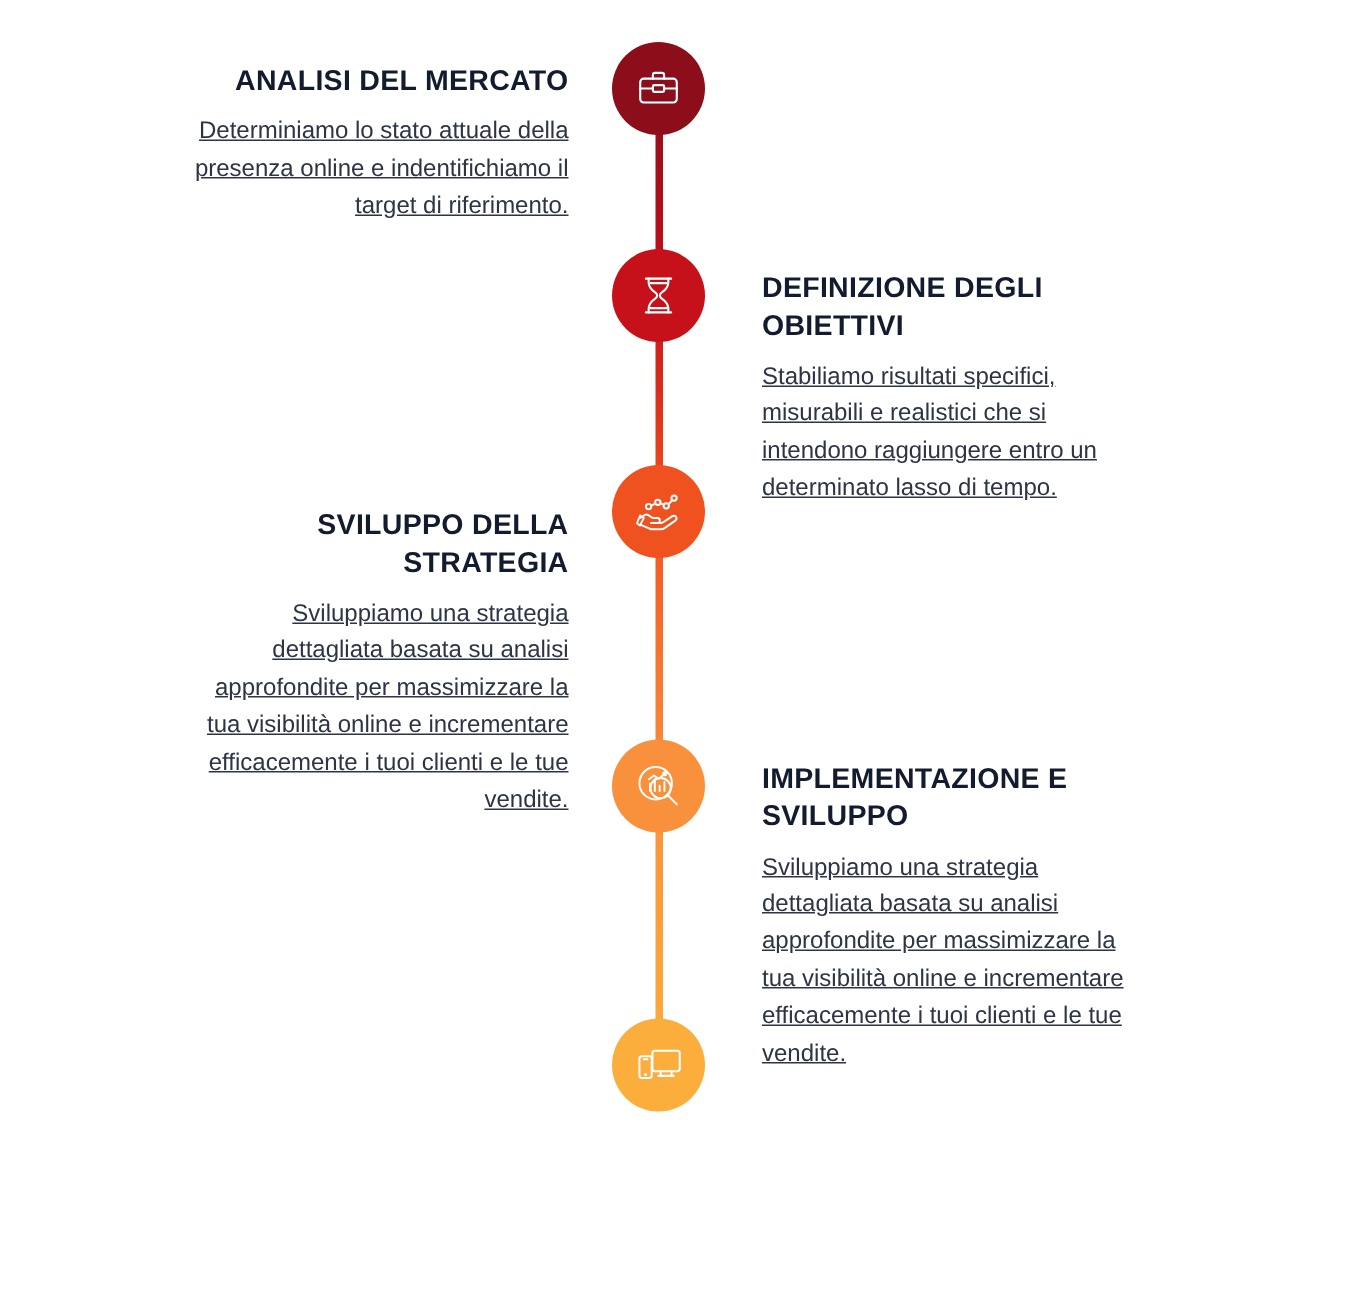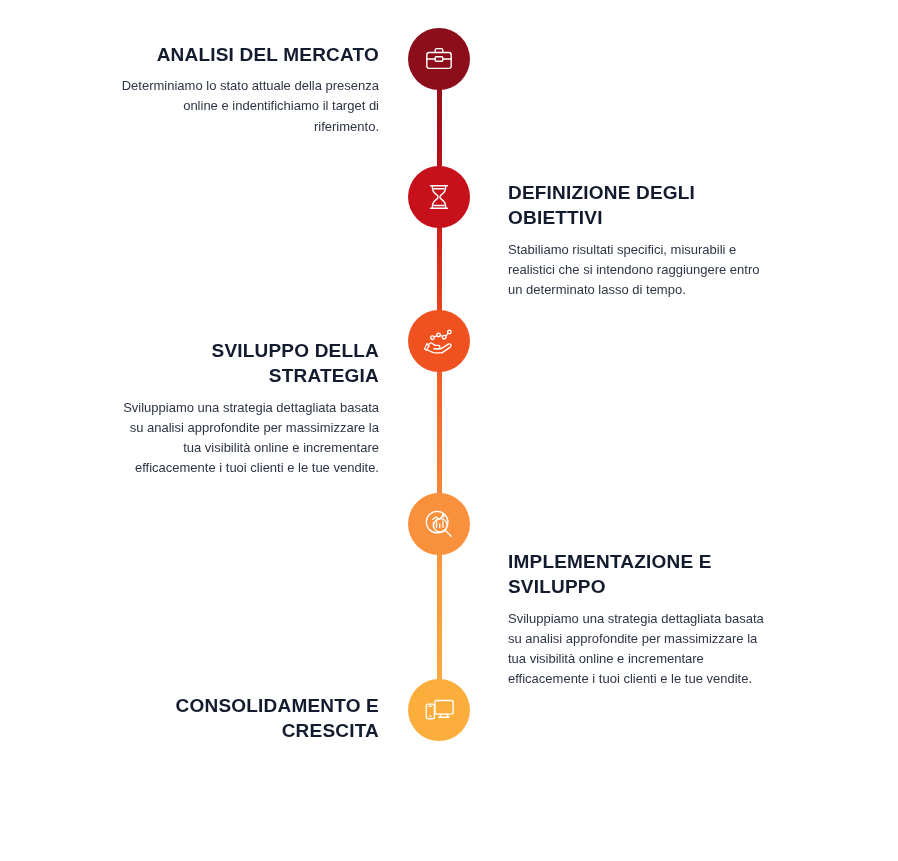--- a/index.html
+++ b/index.html
@@ -70,24 +70,25 @@
   .step-title {
     font-size: 19px;
     font-weight: bold;
     letter-spacing: 0.2px;
     color: #131b2e;
     line-height: 1.33;
     margin-bottom: 9px;
   }
 
   .step-desc {
-    font-size: 13px;
+    font-size: 16px;
     font-weight: normal;
     color: #2d3545;
     line-height: 1.55;
+    text-decoration: underline;
   }
 </style>
 </head>
 <body>
 
 <div id="timeline">
 
   <div class="spine"></div>
 
   <div class="step" style="top:28px;">
@@ -151,29 +152,28 @@
         <svg width="32" height="32" viewBox="0 0 34 34" fill="none" stroke="#ffffff" stroke-width="1.4" stroke-linecap="round" stroke-linejoin="round">
           <circle cx="15" cy="15" r="11.5"></circle>
           <circle cx="18.5" cy="18.5" r="7.2"></circle>
           <path d="M23.6 23.6l6.4 6.4"></path>
           <path d="M11 20.5v-5.2M14.4 20.5v-8.3M17.8 20.5v-3.6M21.2 20.5v-6.4"></path>
           <path d="M10.2 12.2l3.6-2.6 3.4 2.3 4-3.4"></path>
           <circle cx="21.4" cy="8.3" r="1.1"></circle>
         </svg>
       </span>
     </div>
-    <div class="text-block text-right" style="top:14px;margin-top:42px;">
+    <div class="text-block text-right" style="top:14px;">
       <div class="step-title">IMPLEMENTAZIONE E SVILUPPO</div>
       <div class="step-desc">Sviluppiamo una strategia dettagliata basata su analisi approfondite per massimizzare la tua visibilità online e incrementare efficacemente i tuoi clienti e le tue vendite.</div>
     </div>
   </div>
 
   <div class="step" style="top:679px;">
     <div class="text-block text-left" style="top:14px;">
-      <div class="step-title">CONSOLIDAMENTO E CRESCITA</div>
     </div>
     <div class="node" style="background:#fbae3c;">
       <span>
         <svg width="31" height="31" viewBox="0 0 34 34" fill="none" stroke="#ffffff" stroke-width="1.5" stroke-linecap="round" stroke-linejoin="round">
           <rect x="12" y="6" width="20" height="15" rx="1.8"></rect>
           <path d="M18 21v3.4M26 21v3.4M16.4 24.4h11.2"></path>
           <rect x="2.5" y="10" width="9" height="16" rx="1.8" fill="#fbae3c"></rect>
           <path d="M5.6 12.3h2.8"></path>
           <path d="M7 23.4h.02" stroke-width="2.2"></path>
         </svg>

